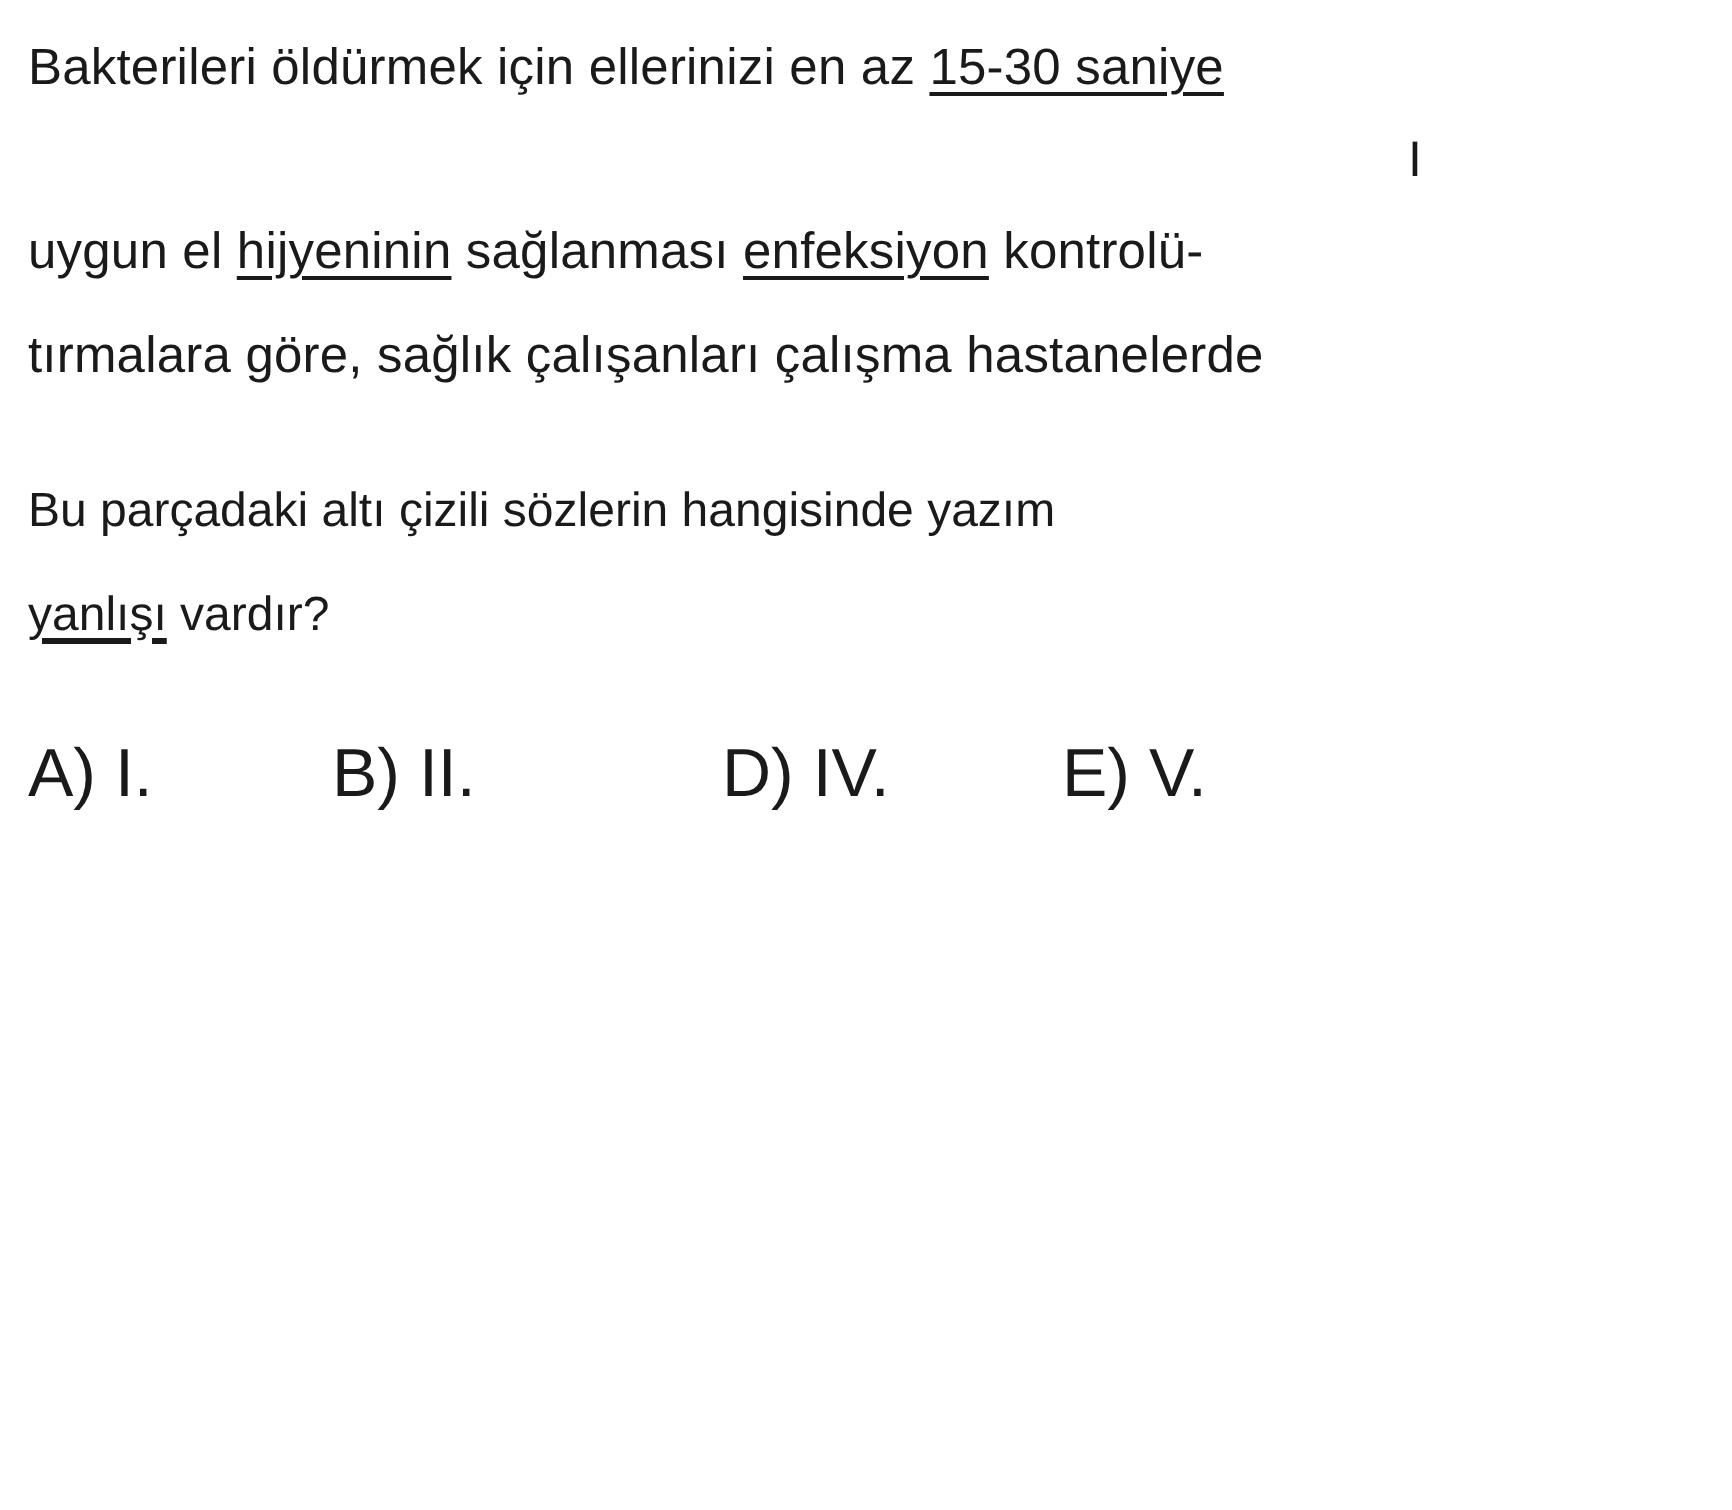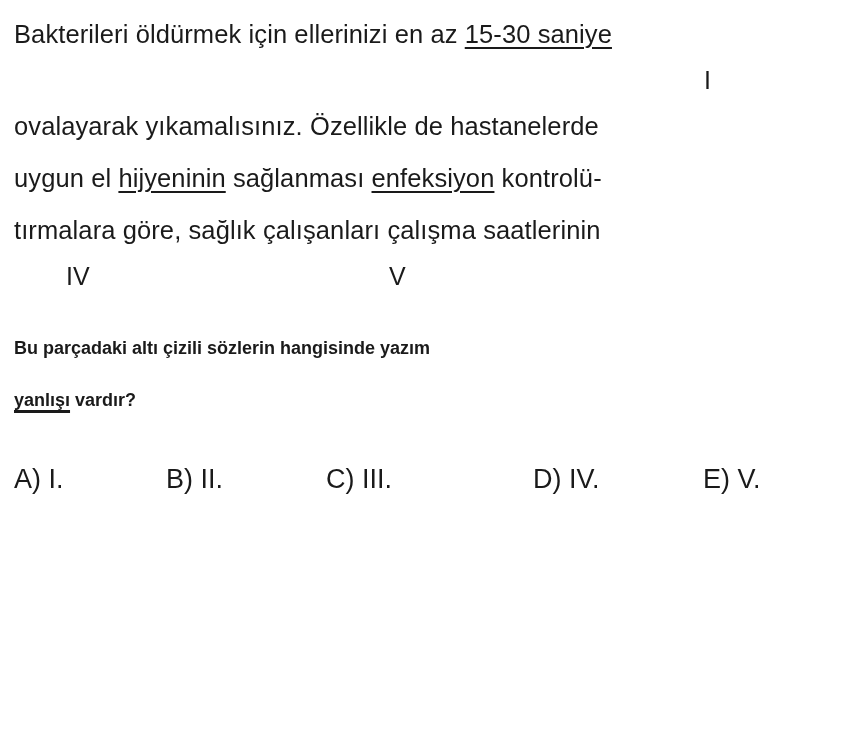--- a/index.html
+++ b/index.html
@@ -41,32 +41,32 @@
     font-size: 25px;
     line-height: 40px;
     white-space: pre;
   }
   .markers span {
     position: absolute;
     top: 0;
   }
   .question {
     margin-top: 26px;
-    font-size: 18px;
+    font-size: 24px;
     line-height: 52px;
-    font-weight: bold;
+    font-weight: normal;
   }
   .question .u {
     text-decoration: underline;
     text-underline-offset: 4px;
     text-decoration-thickness: 2.5px;
   }
   .choices {
     margin-top: 36px;
-    font-size: 27px;
+    font-size: 34px;
     line-height: 34px;
     display: flex;
     white-space: pre;
   }
   .choice { display: inline-block; }
   .c0 { width: 152px; }
   .c1 { width: 160px; }
   .c2 { width: 172px; }
   .c3 { width: 170px; margin-left: 35px; }
   .c4 { width: auto; text-align: center; }
@@ -77,42 +77,36 @@
 <div class="page">
 
   <div class="passage">
 
     <div class="line"><span>Bakterileri öldürmek için ellerinizi en az </span><span class="u">15-30 saniye</span></div>
 
     <div class="markers">
       <span style="left:690px">I</span>
     </div>
 
-    <div class="line"><span>ovalayarak yıkamalısınız. Özellikle de hastanelerde</span></div>
 
     <div class="line"><span>uygun el </span><span class="u">hijyeninin</span><span> sağlanması </span><span class="u">enfeksiyon</span><span> kontrolü-</span></div>
 
 
 
-    <div class="line"><span>tırmalara göre, sağlık çalışanları çalışma saatlerinin</span></div>
+    <div class="line"><span>tırmalara göre, sağlık çalışanları çalışma hastanelerde</span></div>
 
 
-    <div class="markers">
-      <span style="left:52px">IV</span>
-      <span style="left:375px">V</span>
-    </div>
 
   </div>
 
   <div class="question">
     <div class="line"><span>Bu parçadaki altı çizili sözlerin hangisinde yazım</span></div>
     <div class="line"><span class="u">yanlışı</span><span> vardır?</span></div>
   </div>
 
   <div class="choices">
     <span class="choice c0">A) I.</span>
     <span class="choice c1">B) II.</span>
-    <span class="choice c2">C) III.</span>
     <span class="choice c3">D) IV.</span>
     <span class="choice c4">E) V.</span>
   </div>
 
 </div>
 
 </body></html>

